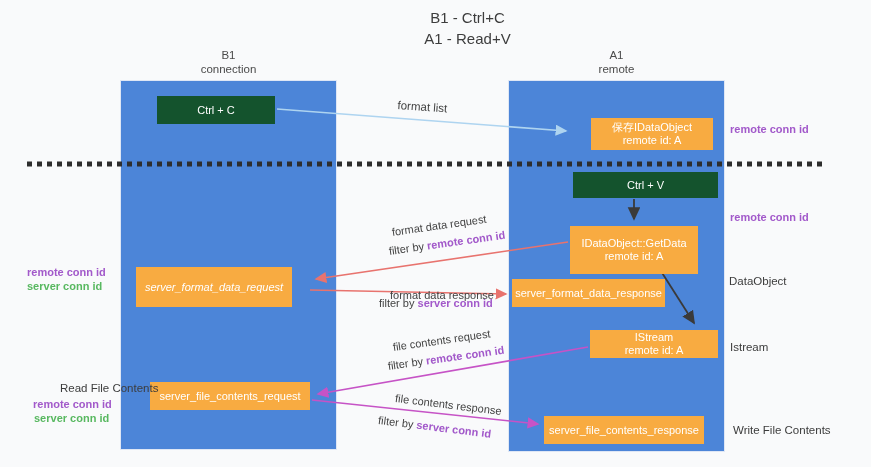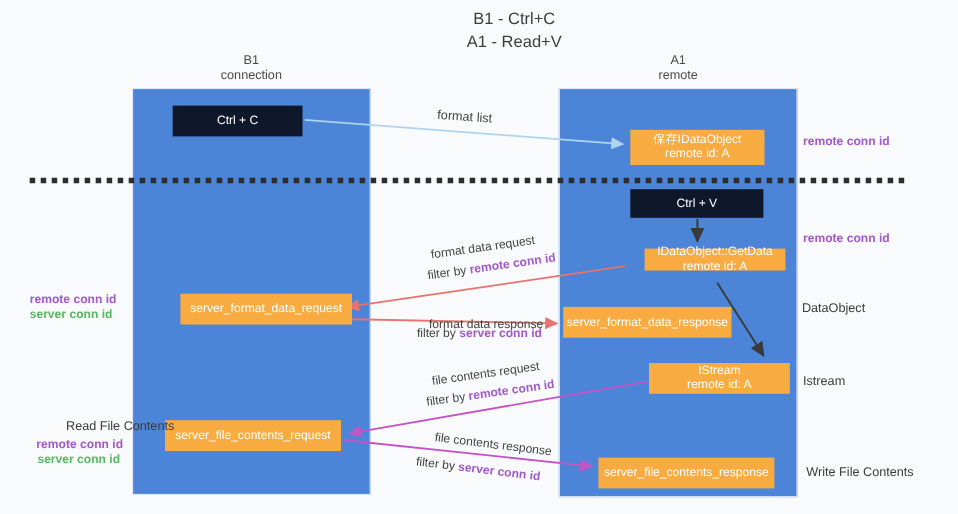--- a/index.html
+++ b/index.html
@@ -19,21 +19,21 @@
   .column{
     position:absolute;background:#4c85d8;border:1px solid #dfe7f5;box-sizing:border-box;
   }
   .svglayer{position:absolute;left:0;top:0;z-index:2;}
   .box{
     position:absolute;z-index:3;display:flex;flex-direction:column;
     align-items:center;justify-content:center;
     color:#ffffff;font-size:11px;line-height:13px;text-align:center;
     box-sizing:border-box;
   }
-  .green{background:#0f172a;}
+  .green{background:#14532d;}
   .orange{background:#f8ab41;}
   .lbl{position:absolute;z-index:3;font-size:11px;color:#434343;white-space:nowrap;transform-origin:0 0;}
   .lbl .purple{color:#a259ca;font-weight:bold;}
   .side{position:absolute;z-index:3;font-size:11px;white-space:nowrap;}
   .side.black{color:#3c3c3c;font-size:11.5px;}
   .side.purple{color:#a259ca;font-weight:bold;}
   .side.greent{color:#58b860;font-weight:bold;}
 </style>
 </head>
 <body>
@@ -87,35 +87,35 @@
 
     <line x1="588" y1="347" x2="318" y2="394" stroke="#c653c6" stroke-width="1.6" marker-end="url(#m-magenta)"></line>
 
     <line x1="312" y1="400" x2="538" y2="424" stroke="#c653c6" stroke-width="1.6" marker-end="url(#m-magenta)"></line>
   </svg>
 
   <div class="box green" style="left:157px;top:96px;width:118px;height:28px;">
     <div>Ctrl + C</div>
   </div>
 
-  <div class="box orange" style="left:573px;top:118px;width:122px;height:32px;">
+  <div class="box orange" style="left:591px;top:118px;width:122px;height:32px;">
     <div>保存IDataObject</div>
     <div>remote id: A</div>
   </div>
 
-  <div class="box green" style="left:573px;top:172px;width:121px;height:26px;">
+  <div class="box green" style="left:573px;top:172px;width:145px;height:26px;">
     <div>Ctrl + V</div>
   </div>
 
-  <div class="box orange" style="left:570px;top:226px;width:128px;height:20px;margin-left:16px;">
+  <div class="box orange" style="left:570px;top:226px;width:128px;height:48px;">
     <div>IDataObject::GetData</div>
     <div>remote id: A</div>
   </div>
 
-  <div class="box orange" style="left:164px;top:267px;width:156px;height:28px;">
+  <div class="box orange" style="left:136px;top:267px;width:156px;height:40px;font-style:italic;">
     <div>server_format_data_request</div>
   </div>
 
   <div class="box orange" style="left:512px;top:279px;width:153px;height:28px;">
     <div>server_format_data_response</div>
   </div>
 
   <div class="box orange" style="left:590px;top:330px;width:128px;height:28px;">
     <div>IStream</div>
     <div>remote id: A</div>

